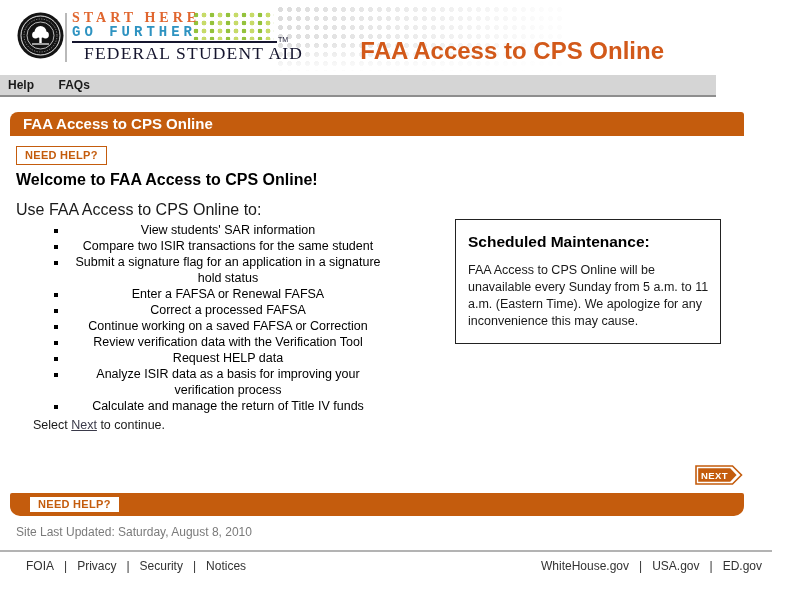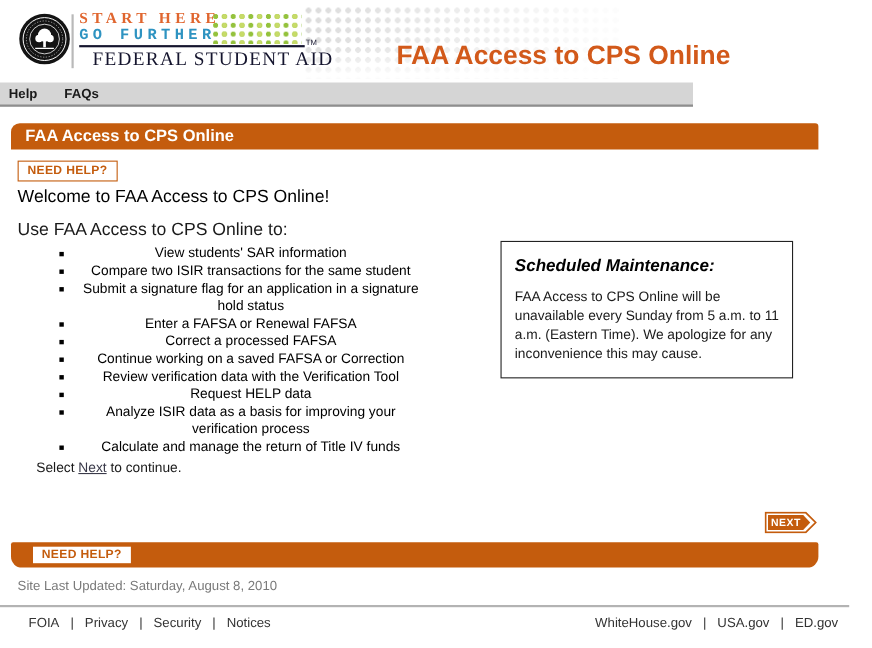--- a/index.html
+++ b/index.html
@@ -19,33 +19,33 @@
       background-image:radial-gradient(circle, #C7DB68 2.1px, transparent 2.6px), radial-gradient(circle, var(--green-dot) 2.1px, transparent 2.6px);
       background-size:16px 8px, 8px 8px; background-position:4px 0px, 0 0; }
   .gray-dots { position:absolute; left:276px; top:5px; width:286px; height:66px;
       background-image:linear-gradient(to right, rgba(255,255,255,0) 0%, rgba(255,255,255,0.92) 95%),
                        linear-gradient(to bottom, rgba(255,255,255,0) 55%, rgba(255,255,255,0.95) 100%),
                        radial-gradient(circle, #DCDCDC 2.3px, transparent 2.8px);
       background-size:100% 100%, 100% 100%, 9px 9px; }
   .page-title { position:absolute; right:23px; top:37px; font-size:24px; font-weight:bold; color:var(--title-orange); white-space:nowrap; }
 
   
-  .menubar { position:absolute; left:0; top:75px; width:630px; height:22px; background:var(--menubar-bg); border-bottom:2px solid var(--menubar-border); padding-left:8px; }
+  .menubar { position:absolute; left:0; top:75px; width:716px; height:22px; background:var(--menubar-bg); border-bottom:2px solid var(--menubar-border); padding-left:8px; }
   .menubar .menu-item { display:inline-block; font-size:12px; font-weight:bold; color:#1A1A1A; line-height:20px; margin-right:20px; cursor:pointer; }
 
   
   .content { position:absolute; left:10px; top:112px; width:734px; height:440px; }
   .banner { position:absolute; left:0; top:0; width:734px; height:24px; background:var(--banner-orange); border-radius:8px 3px 0 0; color:#fff; font-size:15px; font-weight:bold; line-height:24px; padding-left:13px; }
   .need-help-top { position:absolute; left:6px; top:34px; display:inline-block; background:#fff; border:1px solid var(--banner-orange); color:var(--banner-orange); font-size:11px; font-weight:bold; padding:2px 8px 3px 8px; letter-spacing:0.3px; cursor:pointer; }
-  .welcome { position:absolute; left:6px; top:59px; font-size:16px; font-weight:normal; color:#000; }
+  .welcome { position:absolute; left:6px; top:59px; font-size:16px; font-weight:bold; color:#000; }
   .intro { position:absolute; left:6px; top:89px; font-size:16px; color:#1A1A1A; }
   .bullet-list { position:absolute; left:6px; top:110px; width:372px; list-style-type:square; padding-left:52px; font-size:12.5px; color:#000000;text-align:center; }
   .bullet-list li { line-height:16px; margin:0; }
   .maintenance { position:absolute; left:445px; top:107px; width:266px; border:1px solid #222; background:#fff; padding:13px 8px 13px 12px; }
-  .maintenance-heading { font-size:15.5px; font-weight:bold; color:#000;font-style:italic; }
+  .maintenance-heading { font-size:15.5px; font-weight:bold; color:#000; }
   .maintenance-body { font-size:12.5px; color:#1A1A1A; line-height:17px; margin-top:11px; }
   .select-line { position:absolute; left:23px; top:306px; font-size:12.5px; color:#1A1A1A; }
   .next-link { color:#3A3A4A; text-decoration:underline; cursor:pointer; }
   .next-btn { position:absolute; right:1px; top:353px; width:48px; height:20px; cursor:pointer; }
   .bottom-bar { position:absolute; left:0; top:381px; width:734px; height:23px; background:var(--banner-orange); border-radius:2px 2px 10px 10px; }
   .need-help-bottom { position:absolute; left:20px; top:4px; background:#fff; color:var(--banner-orange); font-size:11px; font-weight:bold; padding:1px 8px 2px 8px; letter-spacing:0.3px; cursor:pointer; }
   .site-updated { position:absolute; left:6px; top:413px; font-size:12px; color:var(--text-gray); }
 
   
   .footer-line { position:absolute; left:0; top:550px; width:772px; height:2px; background:#B3B3B3; }

